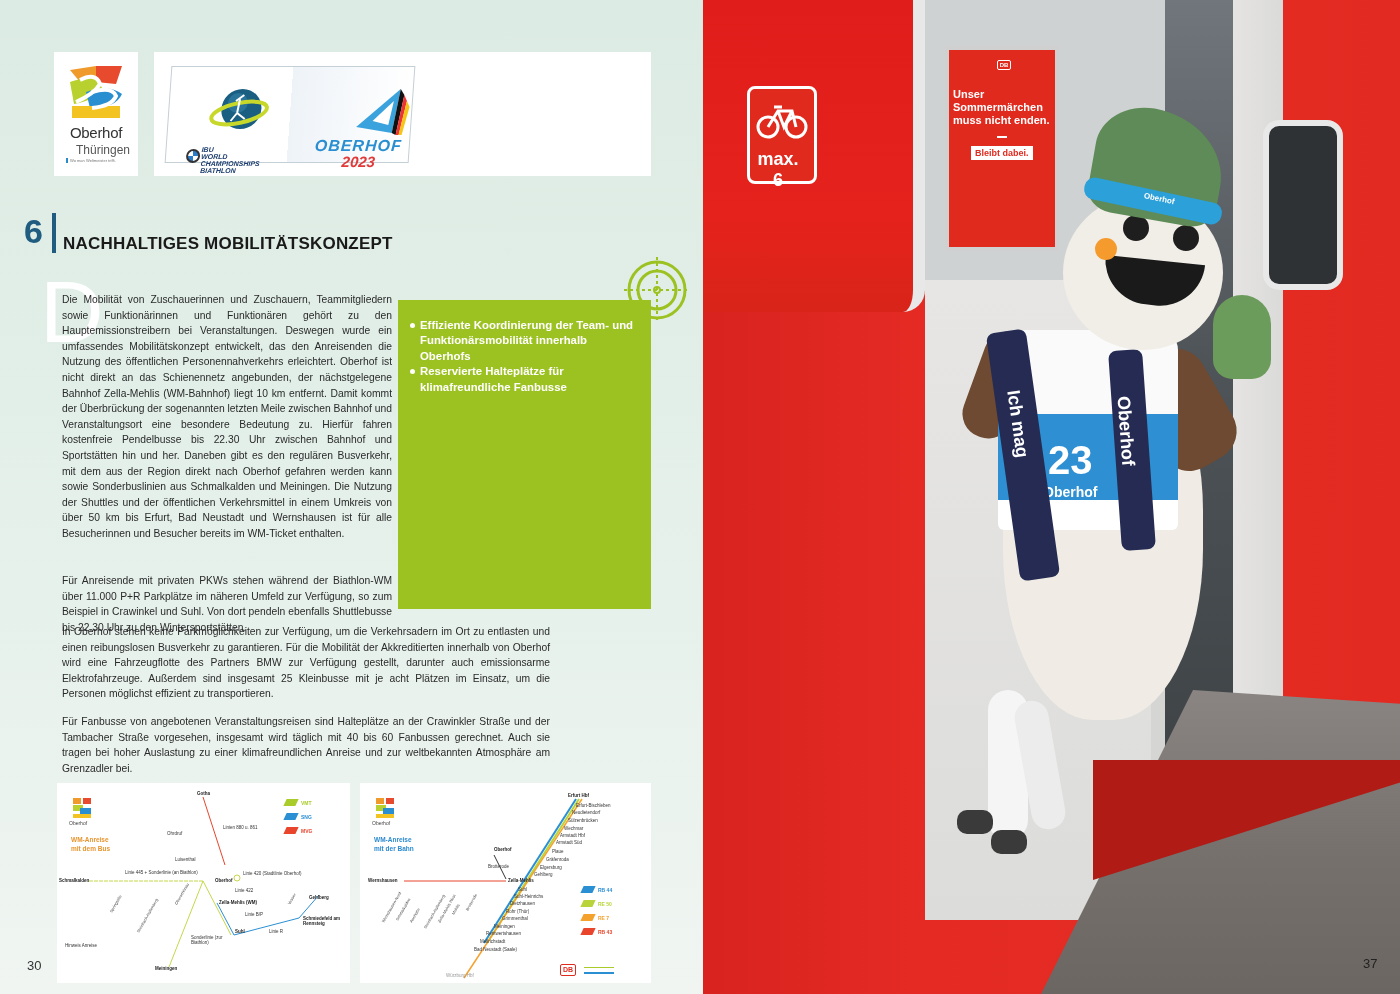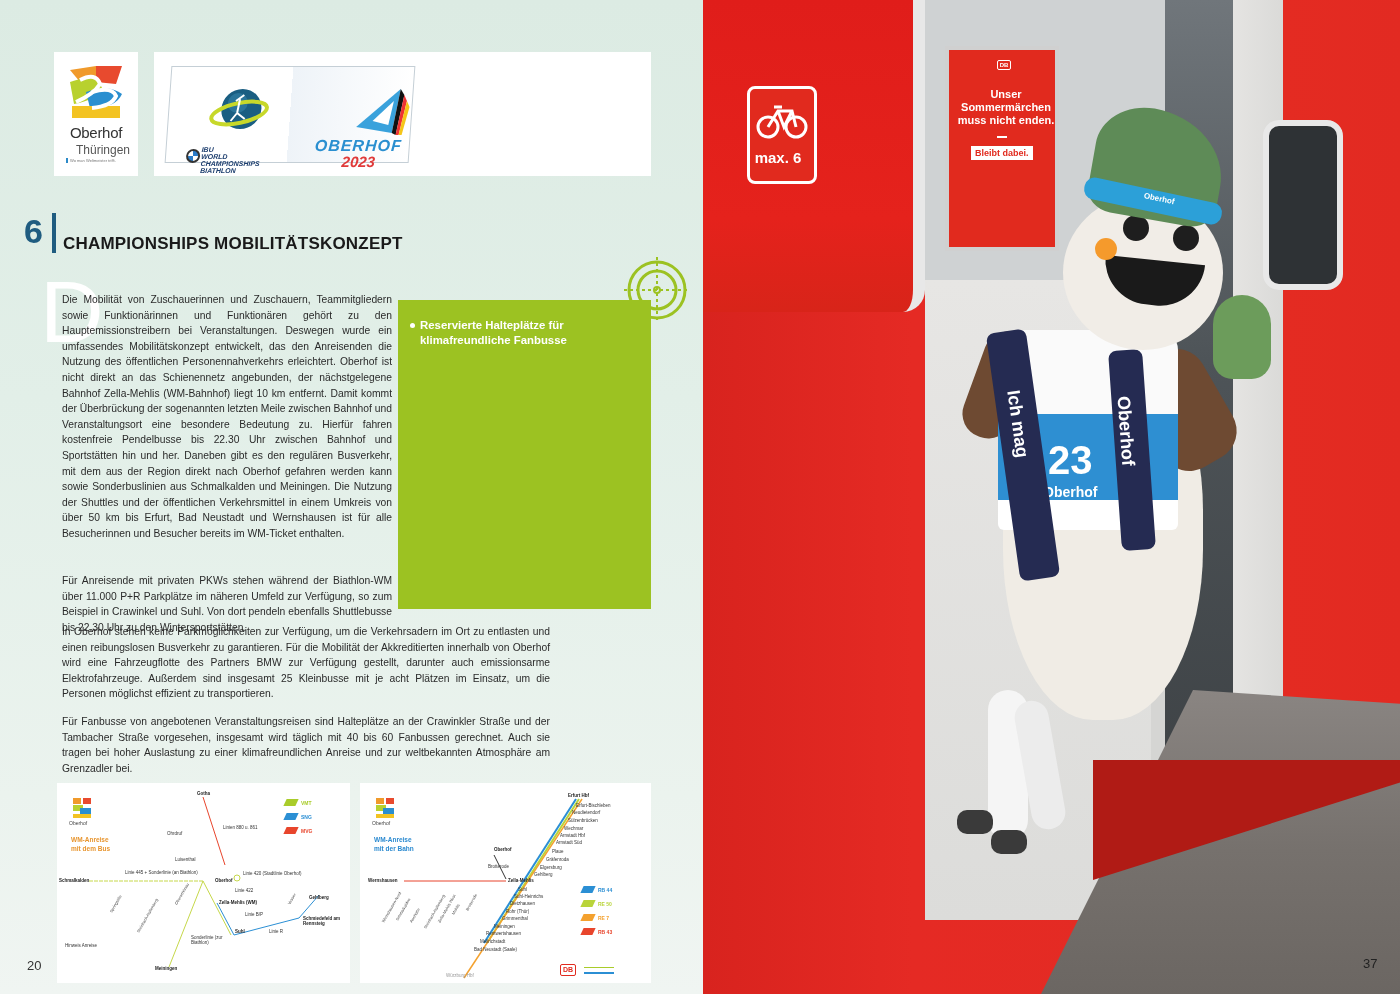--- a/index.html
+++ b/index.html
@@ -78,26 +78,26 @@
 
   
   .right-page { position: absolute; left: 703px; top: 0; width: 697px; height: 994px; overflow: hidden; background: #c44; }
   .photo-train-red { position: absolute; left: 0; top: 0; width: 697px; height: 994px; background: linear-gradient(90deg, #d8231e 0%, #e52a24 30%, #e22c23 100%); }
   .photo-window-left { position: absolute; left: 0; top: 0; width: 222px; height: 312px; background: linear-gradient(180deg, #e01d1a 0%, #e5221c 70%, #d82419 100%); border-right: 12px solid #e8e8e8; border-bottom-right-radius: 22px; }
   .photo-door-frame { position: absolute; left: 222px; top: 0; width: 310px; height: 900px; background: #cfd2d3; }
   .photo-door-left { position: absolute; left: 0; top: 280px; width: 240px; height: 640px; background: linear-gradient(180deg, #e7e6e4 0%, #dcdcda 100%); border-right: 14px solid #d5d5d3; }
   .photo-door-opening { position: absolute; left: 240px; top: 0; width: 285px; height: 900px; background: linear-gradient(180deg, #70767b 0%, #4e5458 40%, #3a3e41 100%); }
   .photo-poster { position: absolute; left: 242px; top: 46px; width: 114px; height: 205px; background: #e12a1e; border: 4px solid #d0d0d0; }
   .poster-db { position: absolute; left: 48px; top: 10px; width: 14px; height: 10px; border: 1px solid #fff; border-radius: 2px; font-size: 6px; color: #fff; text-align: center; line-height: 8px; font-weight: bold; }
-  .poster-headline { position: absolute; left: 4px; top: 38px; width: 106px; text-align: center; color: #fff; font-size: 11px; font-weight: bold; line-height: 13px; }
+  .poster-headline { position: absolute; left: 4px; top: 38px; width: 106px; text-align: left; color: #fff; font-size: 11px; font-weight: bold; line-height: 13px; }
   .poster-dash { position: absolute; left: 48px; top: 86px; width: 10px; height: 2px; background: #fff; }
   .poster-cta { position: absolute; left: 22px; top: 96px; background: #fff; color: #e12a1e; font-size: 9px; font-weight: bold; padding: 2px 4px; }
   .bike-sign { position: absolute; left: 44px; top: 86px; width: 70px; height: 98px; border: 3px solid #fff; border-radius: 8px; background: #e12a1e; }
   .bike-icon { position: absolute; left: 6px; top: 12px; width: 52px; height: 40px; }
-  .bike-text { position: absolute; left: 0; top: 60px; width: 56px; text-align: center; color: #fff; font-size: 15px; font-weight: bold; }
+  .bike-text { position: absolute; left: 0; top: 60px; width: 56px; text-align: center; color: #fff; font-size: 18px; font-weight: bold; }
   .photo-right-panel { position: absolute; left: 530px; top: 0; width: 167px; height: 760px; background: linear-gradient(90deg, #e5e4e2 0%, #dadad8 30%, #e42b22 30%, #e22a22 100%); }
   .photo-right-window { position: absolute; left: 560px; top: 120px; width: 80px; height: 170px; background: #2e3235; border: 6px solid #e8e8e8; border-radius: 16px; }
   .photo-platform { position: absolute; left: 330px; top: 690px; width: 400px; height: 320px; background: linear-gradient(180deg, #8a8582 0%, #76716d 50%, #6a6561 100%); clip-path: polygon(40% 0, 100% 5%, 100% 100%, 0 100%); }
   .photo-train-bottom { position: absolute; left: 390px; top: 760px; width: 310px; height: 120px; background: #b01b15; clip-path: polygon(0 0, 100% 0, 100% 18%, 0 100%); }
 
   .snowman-hat { position: absolute; left: 390px; top: 110px; width: 130px; height: 110px; background: #5e8b57; border-radius: 40% 60% 20% 20%; transform: rotate(10deg); }
   .snowman-band { position: absolute; left: 380px; top: 190px; width: 140px; height: 22px; background: #2ca0d8; transform: rotate(12deg); border-radius: 10px; }
   .band-text { position: absolute; left: 60px; top: 3px; font-size: 8px; color: #fff; font-weight: bold; }
   .snowman-head { position: absolute; left: 360px; top: 195px; width: 160px; height: 155px; background: #f1ede7; border-radius: 50%; }
   .eye { position: absolute; width: 26px; height: 26px; background: #1e1e1e; border-radius: 50%; }
@@ -163,39 +163,40 @@
         <path d="M50 8 L53 14 L47 48 L44 48 Z" fill="#e33"></path>
         <path d="M53 14 L56 20 L50 48 L47 48 Z" fill="#f5c518"></path>
       </svg>
       <div class="oberhof-word">OBERHOF</div>
       <div class="oberhof-year">2023</div>
     </div>
   </div>
 
   <div class="section-num">6</div>
   <div class="section-bar"></div>
-  <div class="section-title">CHAMPIONSHIPS MOBILITÄTSKONZEPT</div>
+  <div class="section-title">NACHHALTIGES MOBILITÄTSKONZEPT</div>
 
   <div class="dropcap">D</div>
 
   <p class="body-text p1">Die Mobilität von Zuschauerinnen und Zuschauern, Teammitgliedern sowie Funktionärinnen und Funktionären gehört zu den Hauptemissionstreibern bei Veranstaltungen. Deswegen wurde ein umfassendes Mobilitätskonzept entwickelt, das den Anreisenden die Nutzung des öffentlichen Personennahverkehrs erleichtert. Oberhof ist nicht direkt an das Schienennetz angebunden, der nächstgelegene Bahnhof Zella-Mehlis (WM-Bahnhof) liegt 10 km entfernt. Damit kommt der Überbrückung der sogenannten letzten Meile zwischen Bahnhof und Veranstaltungsort eine besondere Bedeutung zu. Hierfür fahren kostenfreie Pendelbusse bis 22.30 Uhr zwischen Bahnhof und Sportstätten hin und her. Daneben gibt es den regulären Busverkehr, mit dem aus der Region direkt nach Oberhof gefahren werden kann sowie Sonderbuslinien aus Schmalkalden und Meiningen. Die Nutzung der Shuttles und der öffentlichen Verkehrsmittel in einem Umkreis von über 50 km bis Erfurt, Bad Neustadt und Wernshausen ist für alle Besucherinnen und Besucher bereits im WM-Ticket enthalten.</p>
   <p class="body-text p2">Für Anreisende mit privaten PKWs stehen während der Biathlon-WM über 11.000 P+R Parkplätze im näheren Umfeld zur Verfügung, so zum Beispiel in Crawinkel und Suhl. Von dort pendeln ebenfalls Shuttlebusse bis 22.30 Uhr zu den Wintersportstätten.</p>
   <p class="body-text p3">In Oberhof stehen keine Parkmöglichkeiten zur Verfügung, um die Verkehrsadern im Ort zu entlasten und einen reibungslosen Busverkehr zu garantieren. Für die Mobilität der Akkreditierten innerhalb von Oberhof wird eine Fahrzeugflotte des Partners BMW zur Verfügung gestellt, darunter auch emissionsarme Elektrofahrzeuge. Außerdem sind insgesamt 25 Kleinbusse mit je acht Plätzen im Einsatz, um die Personen möglichst effizient zu transportieren.</p>
   <p class="body-text p4">Für Fanbusse von angebotenen Veranstaltungsreisen sind Halteplätze an der Crawinkler Straße und der Tambacher Straße vorgesehen, insgesamt wird täglich mit 40 bis 60 Fanbussen gerechnet. Auch sie tragen bei hoher Auslastung zu einer klimafreundlichen Anreise und zur weltbekannten Atmosphäre am Grenzadler bei.</p>
 
   <svg class="target-icon" viewBox="0 0 70 70">
     <circle cx="35" cy="35" r="28" fill="none" stroke="#9cc222" stroke-width="3"></circle>
     <circle cx="35" cy="35" r="19" fill="none" stroke="#9cc222" stroke-width="3"></circle>
     <circle cx="35" cy="35" r="3" fill="none" stroke="#9cc222" stroke-width="2"></circle>
     <line x1="35" y1="2" x2="35" y2="68" stroke="#9cc222" stroke-width="2" stroke-dasharray="3 3"></line>
     <line x1="2" y1="35" x2="68" y2="35" stroke="#9cc222" stroke-width="2" stroke-dasharray="3 3"></line>
   </svg>
 
   <div class="green-box">
     <ul>
+      <li>Effiziente Koordinierung der Team- und Funktionärsmobilität innerhalb Oberhofs</li>
       <li>Reservierte Halteplätze für klimafreundliche Fanbusse</li>
     </ul>
   </div>
 
   <div class="map-card map-bus">
     <svg class="map-svg" width="293" height="200">
       <line x1="146" y1="14" x2="168" y2="82" stroke="#e8452c" stroke-width="1"></line>
       <line x1="32" y1="98" x2="146" y2="98" stroke="#c6d84a" stroke-width="1" stroke-dasharray="4 1"></line>
       <line x1="146" y1="98" x2="112" y2="184" stroke="#c6d84a" stroke-width="1"></line>
       <line x1="146" y1="98" x2="174" y2="152" stroke="#c6d84a" stroke-width="1"></line>
@@ -317,21 +318,21 @@
       <span class="legend-text" style="color:#f4a12e">RE 7</span>
     </div>
     <div class="legend-row" style="left:222px;top:145px">
       <div class="legend-swatch" style="background:#e8452c"></div>
       <span class="legend-text" style="color:#e8452c">RB 43</span>
     </div>
     <div style="position:absolute;left:200px;top:181px;width:16px;height:12px;border:1.5px solid #e12a1e;border-radius:2px;color:#e12a1e;font-size:7px;font-weight:bold;text-align:center;line-height:9px">DB</div>
     <div style="position:absolute;left:224px;top:184px;width:30px;height:7px;border-bottom:2px solid #2b8fd4;border-top:1px solid #a9cc2a"></div>
   </div>
 
-  <div class="page-num-left">20</div>
+  <div class="page-num-left">30</div>
 </div>
 
 <div class="right-page">
   <div class="photo-train-red"></div>
   <div class="photo-window-left">
     <div class="bike-sign">
       <svg class="bike-icon" viewBox="0 0 52 40">
         <circle cx="12" cy="26" r="10" fill="none" stroke="#fff" stroke-width="3"></circle>
         <circle cx="40" cy="26" r="10" fill="none" stroke="#fff" stroke-width="3"></circle>
         <path d="M12 26 L22 10 L36 10 L40 26 M22 10 L28 26 L36 10 M18 6 L26 6" fill="none" stroke="#fff" stroke-width="3"></path>

